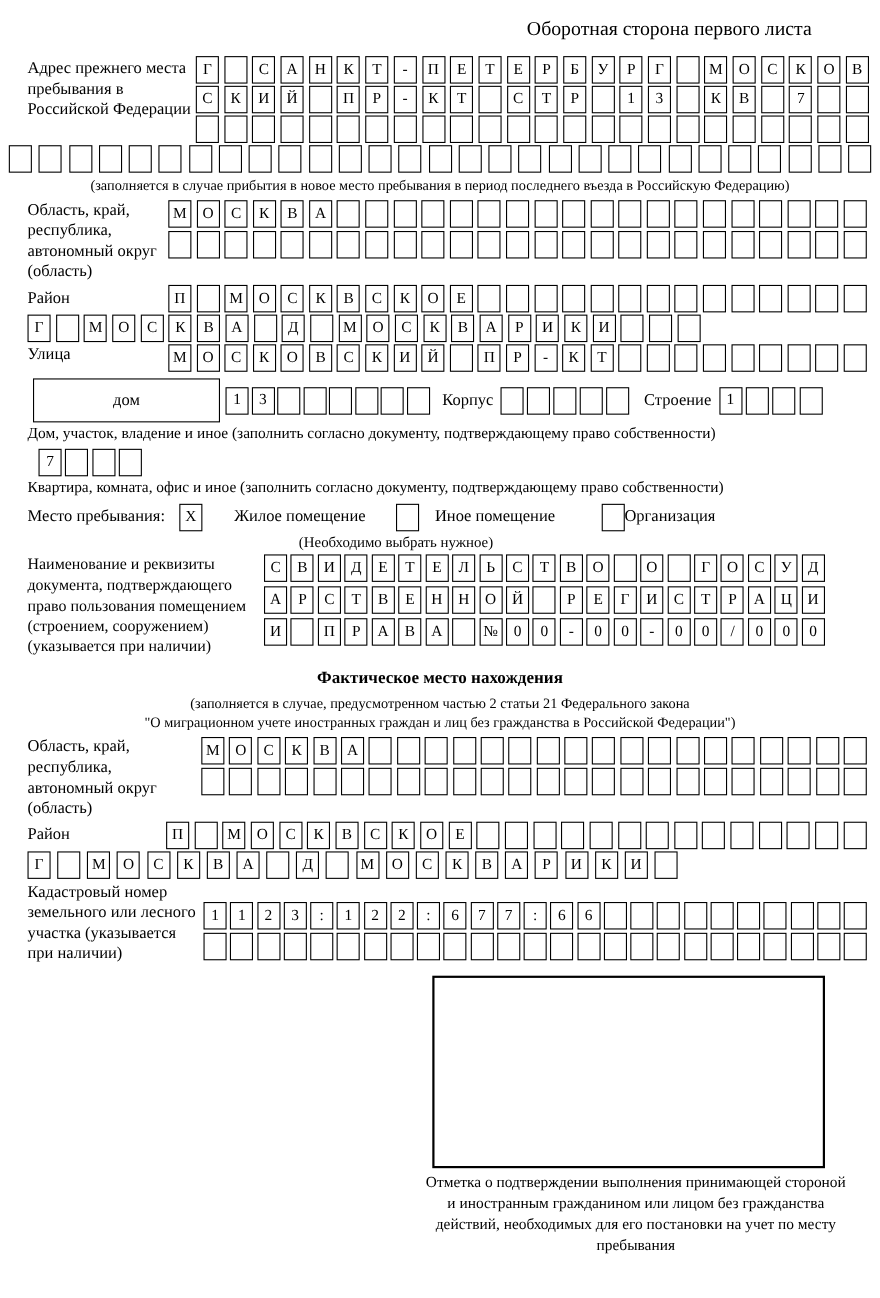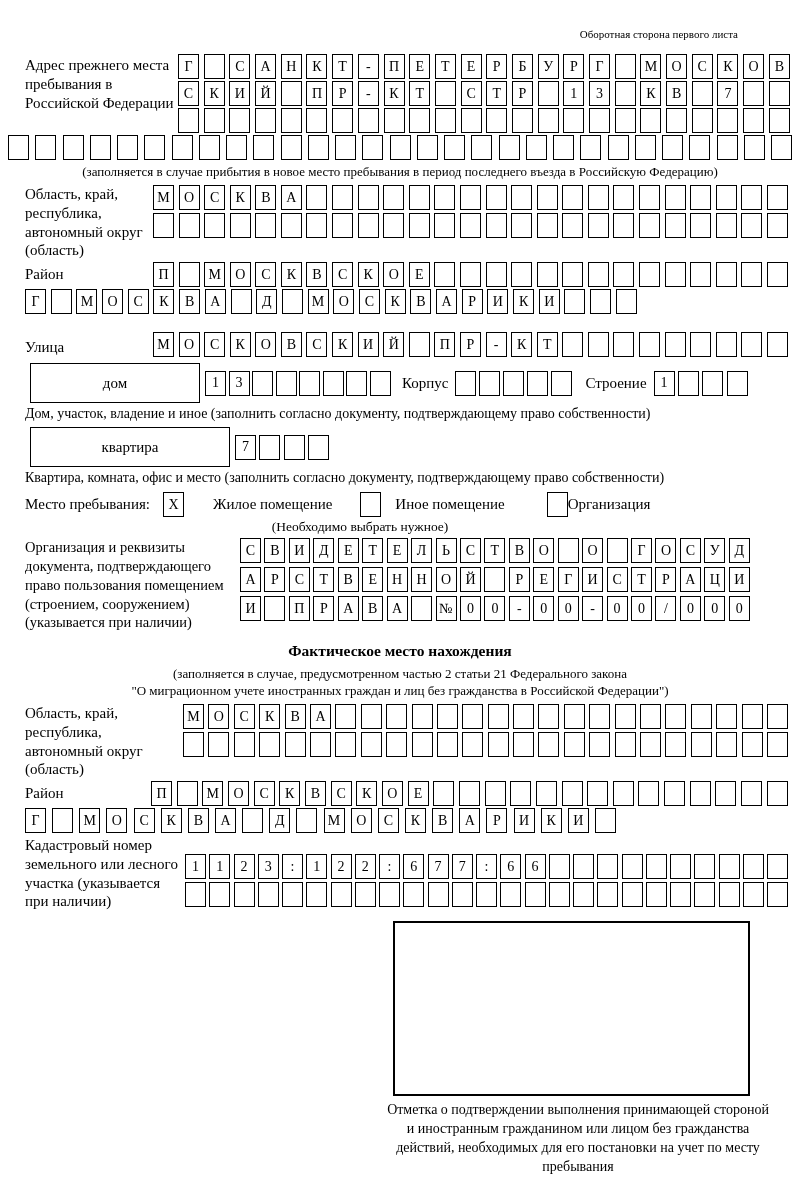--- a/index.html
+++ b/index.html
@@ -1,21 +1,21 @@
 <!DOCTYPE html>
 <html><head>
 <meta charset="utf-8">
 <style>
   html,body{margin:0;padding:0;background:#fff;}
   .page{
     width:800px;height:1180px;background:#ffffff;color:#000;
     font-family:"Liberation Serif","DejaVu Serif",serif;
     position:relative;overflow:hidden;
   }
-  .right-note{text-align:right;padding:28px 62px 0 0;font-size:11px;}
+  .right-note{text-align:right;padding:16px 62px 0 0;font-size:18px;}
   .frow{display:flex;margin-left:25px;}
   .flabel{font-size:15px;line-height:1.25;flex:none;}
   .flabel.sm{font-size:14.5px;}
   .cells{display:flex;justify-content:space-between;flex:none;}
   .cell{
     box-sizing:border-box;width:21px;height:25px;border:1.5px solid #000;
     display:flex;align-items:center;justify-content:center;
     font-size:14px;flex:none;background:#fff;
   }
   .chk{margin:0 0 0 0;}
@@ -275,21 +275,21 @@
         <span class="cell">Р</span>
         <span class="cell">И</span>
         <span class="cell">К</span>
         <span class="cell">И</span>
         <span class="cell"></span>
         <span class="cell"></span>
         <span class="cell"></span>
       </div>
   </div>
 
-  <div class="frow" style="margin-top:18px;align-items:flex-end">
+  <div class="frow" style="margin-top:2px;align-items:flex-start">
     <div class="flabel" style="width:128px">Улица</div>
     <div class="cells" style="width:635px">
         <span class="cell">М</span>
         <span class="cell">О</span>
         <span class="cell">С</span>
         <span class="cell">К</span>
         <span class="cell">О</span>
         <span class="cell">В</span>
         <span class="cell">С</span>
         <span class="cell">К</span>
@@ -337,43 +337,42 @@
     <div class="cells" style="width:94px">
         <span class="cell">1</span>
         <span class="cell"></span>
         <span class="cell"></span>
         <span class="cell"></span>
       </div>
   </div>
   <div class="caption">Дом, участок, владение и иное (заполнить согласно документу, подтверждающему право собственности)</div>
 
   <div class="frow" style="margin-top:5px;margin-left:30px;align-items:center">
-    <div class="bigbox" style="width:200px">квартира</div>
     <div class="cells" style="width:94px;margin-left:5px">
         <span class="cell">7</span>
         <span class="cell"></span>
         <span class="cell"></span>
         <span class="cell"></span>
       </div>
   </div>
-  <div class="caption">Квартира, комната, офис и место (заполнить согласно документу, подтверждающему право собственности)</div>
+  <div class="caption">Квартира, комната, офис и иное (заполнить согласно документу, подтверждающему право собственности)</div>
 
   <div class="frow" style="margin-top:6px;align-items:center">
     <span class="flabel">Место пребывания:</span>
     <span class="cell chk" style="margin-left:13px">X</span>
     <span class="flabel" style="margin-left:29px">Жилое помещение</span>
     <span class="cell chk" style="margin-left:28px"></span>
     <span class="flabel" style="margin-left:14px">Иное помещение</span>
     <span class="cell chk" style="margin-left:42px"></span>
     <span class="flabel" style="">Организация</span>
   </div>
   <div style="margin-left:150px;width:420px;text-align:center;font-size:13.5px;margin-top:2px">(Необходимо выбрать нужное)</div>
 
   <div class="frow" style="margin-top:3px">
-    <div class="flabel sm" style="width:215px;line-height:1.3">Организация и реквизиты документа, подтверждающего право пользования помещением (строением, сооружением) (указывается при наличии)</div>
+    <div class="flabel sm" style="width:215px;line-height:1.3">Наименование и реквизиты документа, подтверждающего право пользования помещением (строением, сооружением) (указывается при наличии)</div>
     <div>
       <div class="cells" style="width:510px;margin-bottom:4px">
           <span class="cell">С</span>
           <span class="cell">В</span>
           <span class="cell">И</span>
           <span class="cell">Д</span>
           <span class="cell">Е</span>
           <span class="cell">Т</span>
           <span class="cell">Е</span>
           <span class="cell">Л</span>

